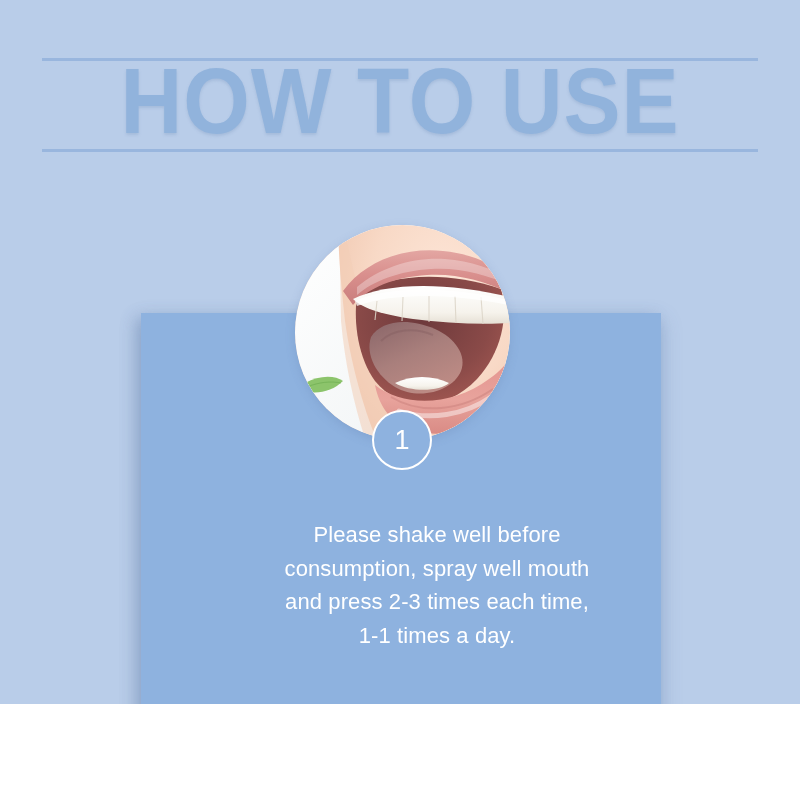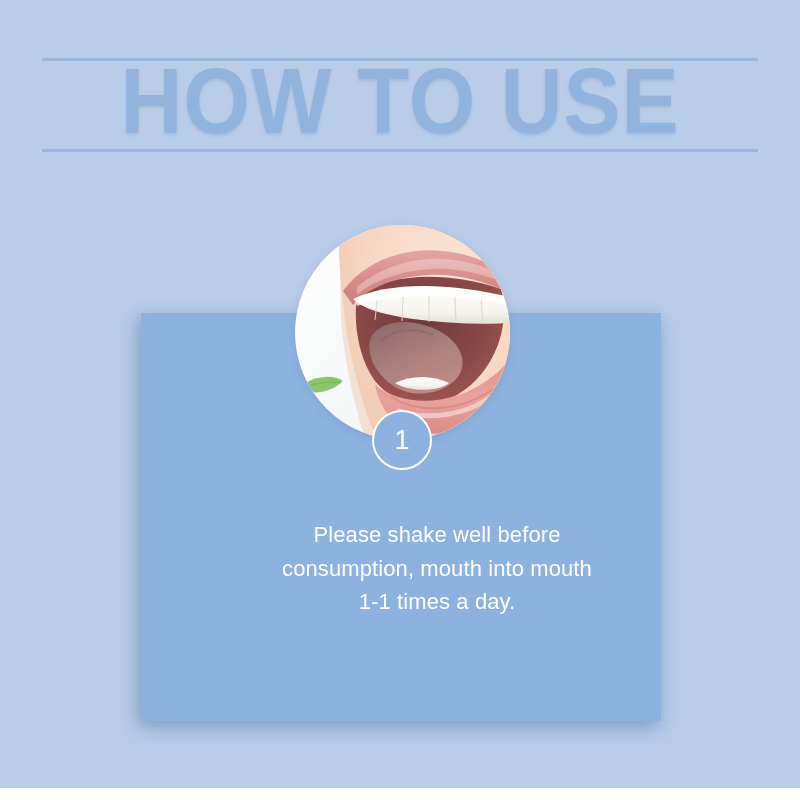--- a/index.html
+++ b/index.html
@@ -9,21 +9,21 @@
   body {
     width: 800px;
     height: 800px;
     overflow: hidden;
     font-family: "Liberation Sans", sans-serif;
   }
 
   #stage {
     position: relative;
     width: 800px;
-    height: 788px;
+    height: 704px;
     background: #b9cde9;
     overflow: hidden;
   }
 
   
   .rule {
     position: absolute;
     left: 42px;
     width: 716px;
     height: 3px;
@@ -209,17 +209,18 @@
       </g>
     </svg>
   </div>
 
   <div id="step-badge">
     <span class="num">1</span>
   </div>
 
   <div id="instruction-text">
     <span class="line">Please shake well before</span>
-    <span class="line">consumption, mouth into mouth</span>
+    <span class="line">consumption, spray well mouth</span>
+    <span class="line">and press 2-3 times each time,</span>
     <span class="line">1-1 times a day.</span>
   </div>
 
 </div>
 
 </body></html>

